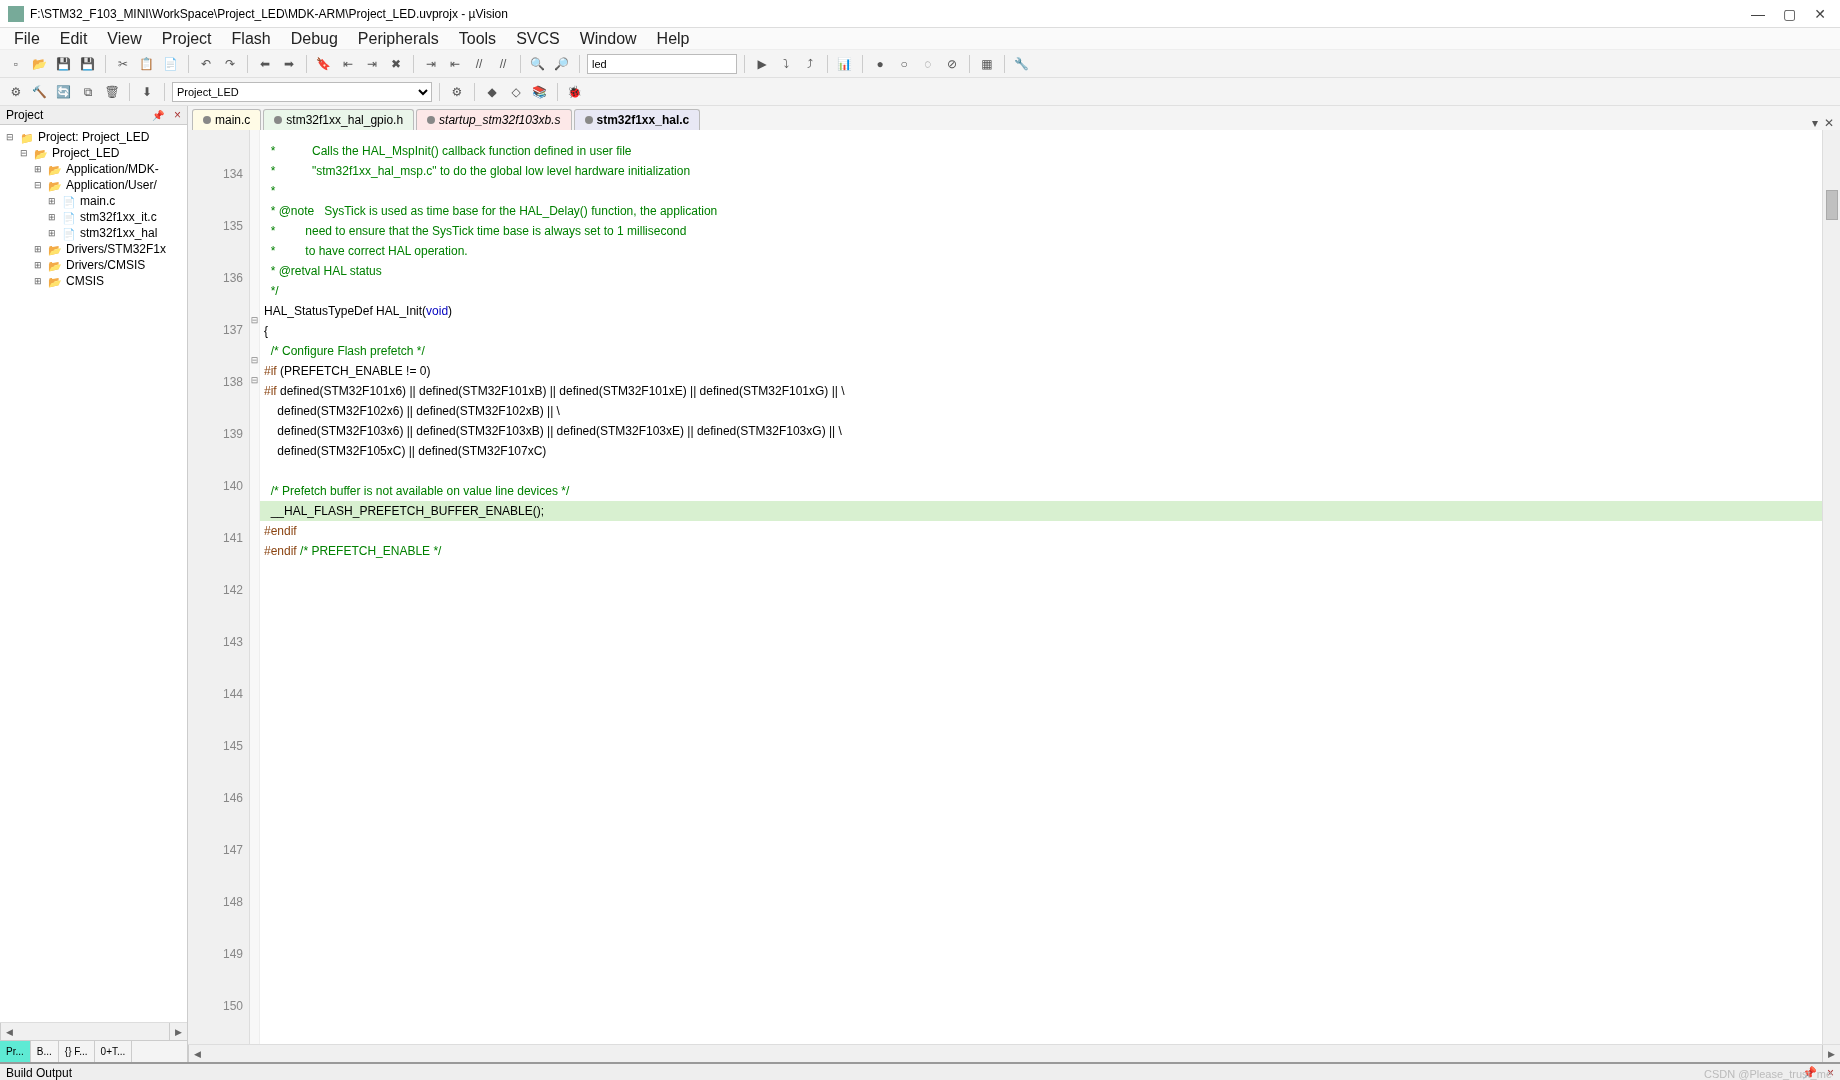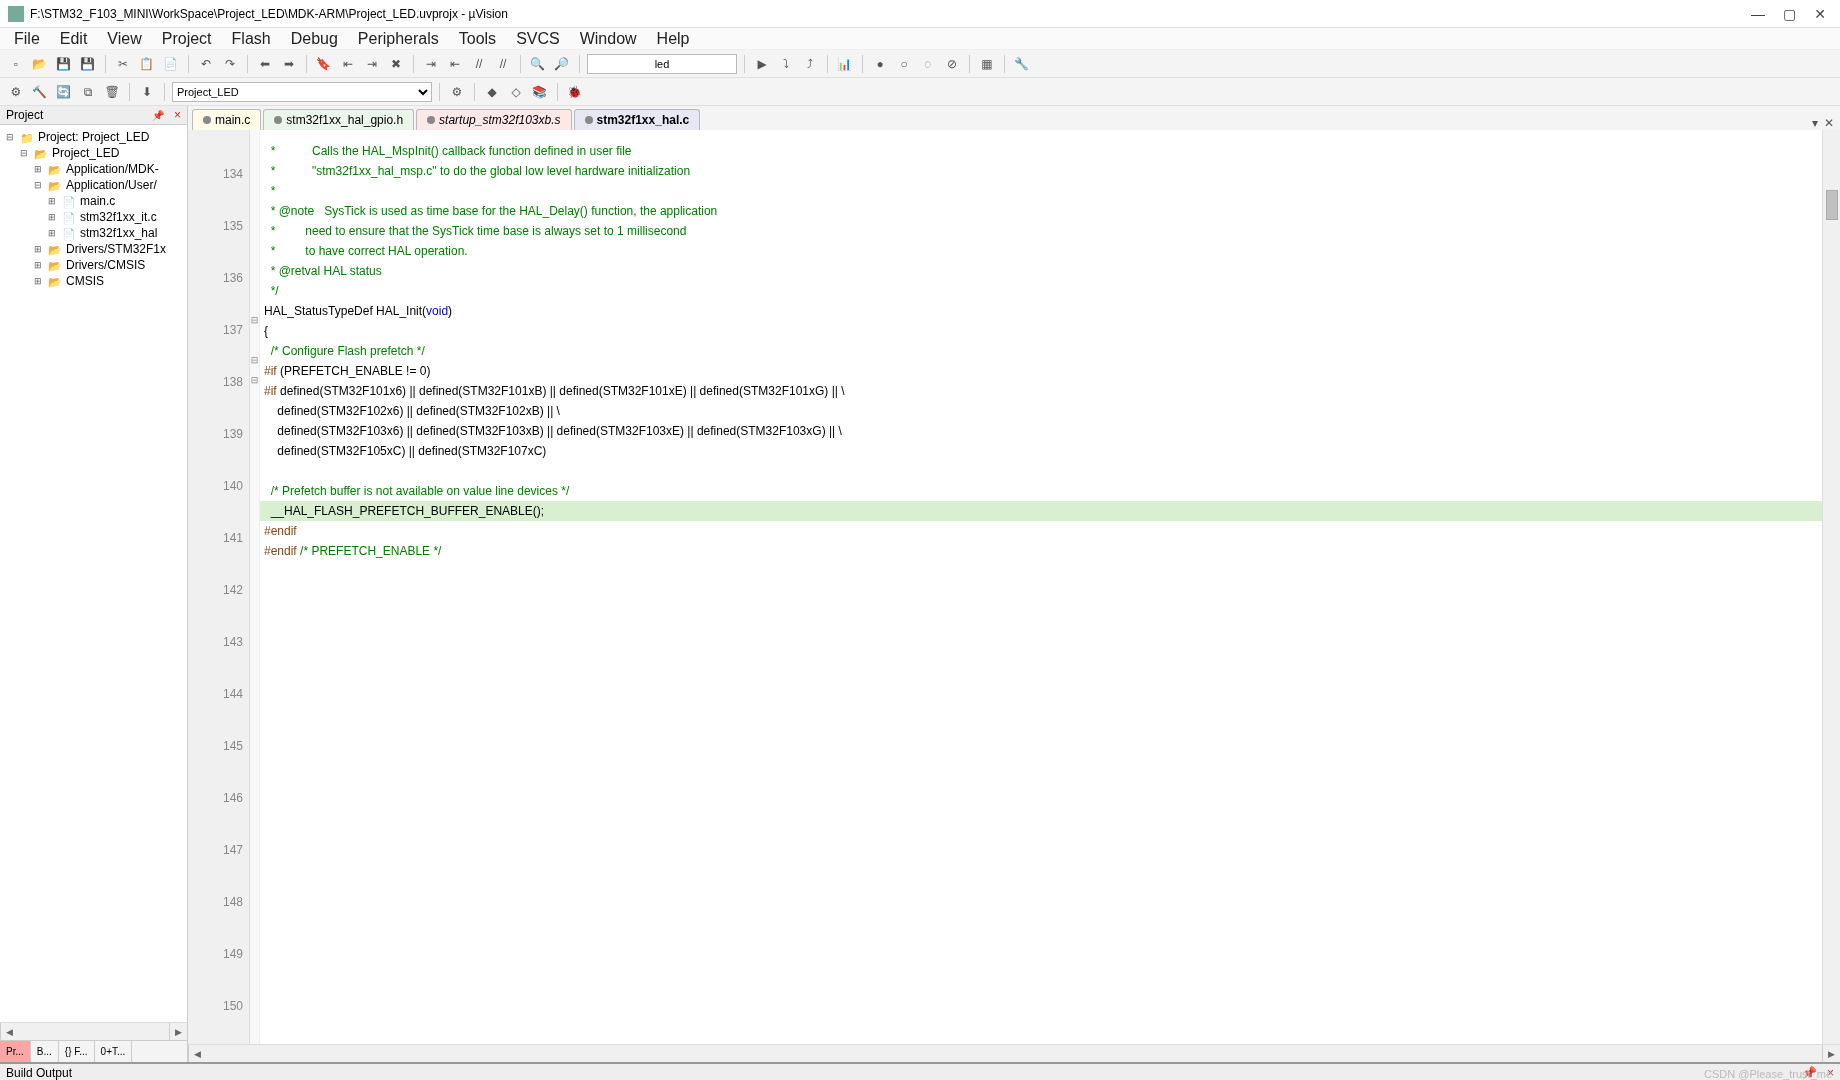--- a/index.html
+++ b/index.html
@@ -7,41 +7,41 @@
 .titlebar { height: 28px; display: flex; align-items: center; padding: 0 8px; border-bottom: 1px solid #ddd; }
 .titlebar .icon { width: 16px; height: 16px; background: #7a9; margin-right: 6px; }
 .titlebar .title { flex: 1; font-size: 12px; }
 .titlebar .winbtns { display: flex; gap: 18px; padding-right: 6px; }
 .titlebar .winbtns span { font-size: 14px; color: #444; cursor: default; }
 .menubar { height: 22px; display: flex; align-items: center; padding: 0 6px; gap: 4px; border-bottom: 1px solid #eee; background: #fafafa; }
 .menubar span { padding: 2px 8px; font-size: 16px; color: #222; }
 .toolbar { height: 28px; display: flex; align-items: center; padding: 2px 6px; gap: 4px; background: #f4f4f4; border-bottom: 1px solid #e0e0e0; }
 .toolbar .tbtn { width: 20px; height: 20px; display: inline-flex; align-items: center; justify-content: center; border: 1px solid transparent; font-size: 12px; color: #555; }
 .toolbar .sep { width: 1px; height: 18px; background: #ccc; margin: 0 3px; }
-.toolbar input.search { width: 150px; height: 20px; border: 1px solid #bbb; padding: 0 4px; font-size: 11px; text-align: center; }
+.toolbar input.search { width: 150px; height: 20px; border: 1px solid #bbb; padding: 0 4px; font-size: 11px; }
 .toolbar select.target { width: 260px; height: 20px; border: 1px solid #bbb; font-size: 11px; background: #fff; }
 .main { display: flex; height: calc(100vh - 28px - 22px - 28px - 28px - 18px); }
 .project-panel { width: 188px; border-right: 1px solid #ccc; display: flex; flex-direction: column; background: #fff; }
 .panel-hdr { background: #eee; padding: 2px 6px; font-size: 11px; display: flex; align-items: center; justify-content: space-between; border-bottom: 1px solid #ccc; }
 .panel-hdr .pin { font-size: 10px; color: #555; }
 .panel-hdr .close { font-size: 12px; color: #a33; margin-left: 6px; }
 .tree { flex: 1; overflow: auto; padding: 4px 2px; font-size: 12px; }
 .tree .node { display: flex; align-items: center; gap: 4px; padding: 1px 0 1px 4px; white-space: nowrap; }
 .tree .node.lvl1 { padding-left: 4px; }
 .tree .node.lvl2 { padding-left: 18px; }
 .tree .node.lvl3 { padding-left: 32px; }
 .tree .node.lvl4 { padding-left: 46px; }
 .tree .twist { width: 10px; display: inline-block; color: #666; font-size: 9px; }
 .tree .ficon { width: 14px; height: 12px; display: inline-block; }
 .ficon.prj::before { content: "📁"; font-size: 11px; }
 .ficon.folder::before { content: "📂"; font-size: 11px; color: #d9a441; }
 .ficon.file::before { content: "📄"; font-size: 11px; }
 .panel-tabs { display: flex; border-top: 1px solid #ccc; height: 22px; background: #f4f4f4; }
 .panel-tabs .ptab { padding: 2px 6px; font-size: 10px; border-right: 1px solid #ccc; display: flex; align-items: center; gap: 2px; }
-.panel-tabs .ptab.active { background: #fca5a5; }
+.panel-tabs .ptab.active { background: #5eead4; }
 .editor-area { flex: 1; display: flex; flex-direction: column; min-width: 0; }
 .filetabs { height: 24px; display: flex; align-items: flex-end; background: #f4f4f4; padding-left: 4px; position: relative; }
 .filetabs .ftab { padding: 3px 10px; font-size: 11px; border: 1px solid #bbb; border-bottom: none; margin-right: 2px; display: flex; align-items: center; gap: 4px; border-radius: 3px 3px 0 0; }
 .filetabs .ftab.c1 { background: #fffbe6; }
 .filetabs .ftab.c2 { background: #eaf6ea; }
 .filetabs .ftab.c3 { background: #fde8e8; font-style: italic; }
 .filetabs .ftab.c4 { background: #e8e8f5; }
 .filetabs .ftab.active { background: #e8e8f5; font-weight: bold; }
 .filetabs .ftab .dot { width: 8px; height: 8px; border-radius: 50%; background: #888; display: inline-block; }
 .filetabs .right { margin-left: auto; padding-right: 6px; display: flex; gap: 6px; align-items: center; }

